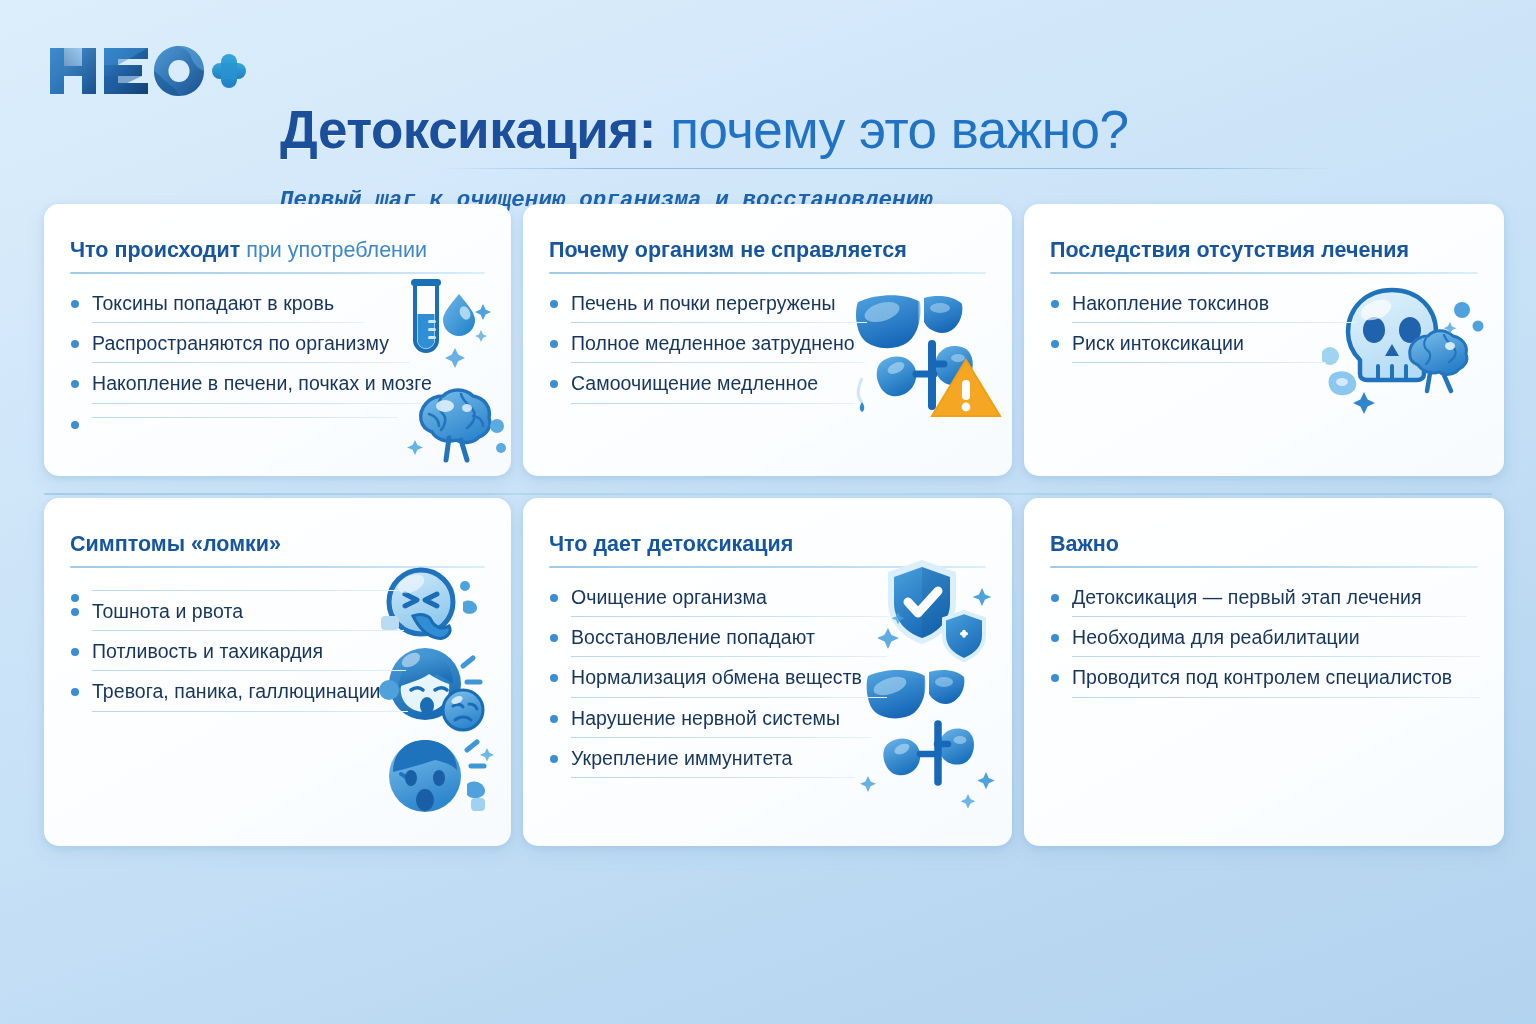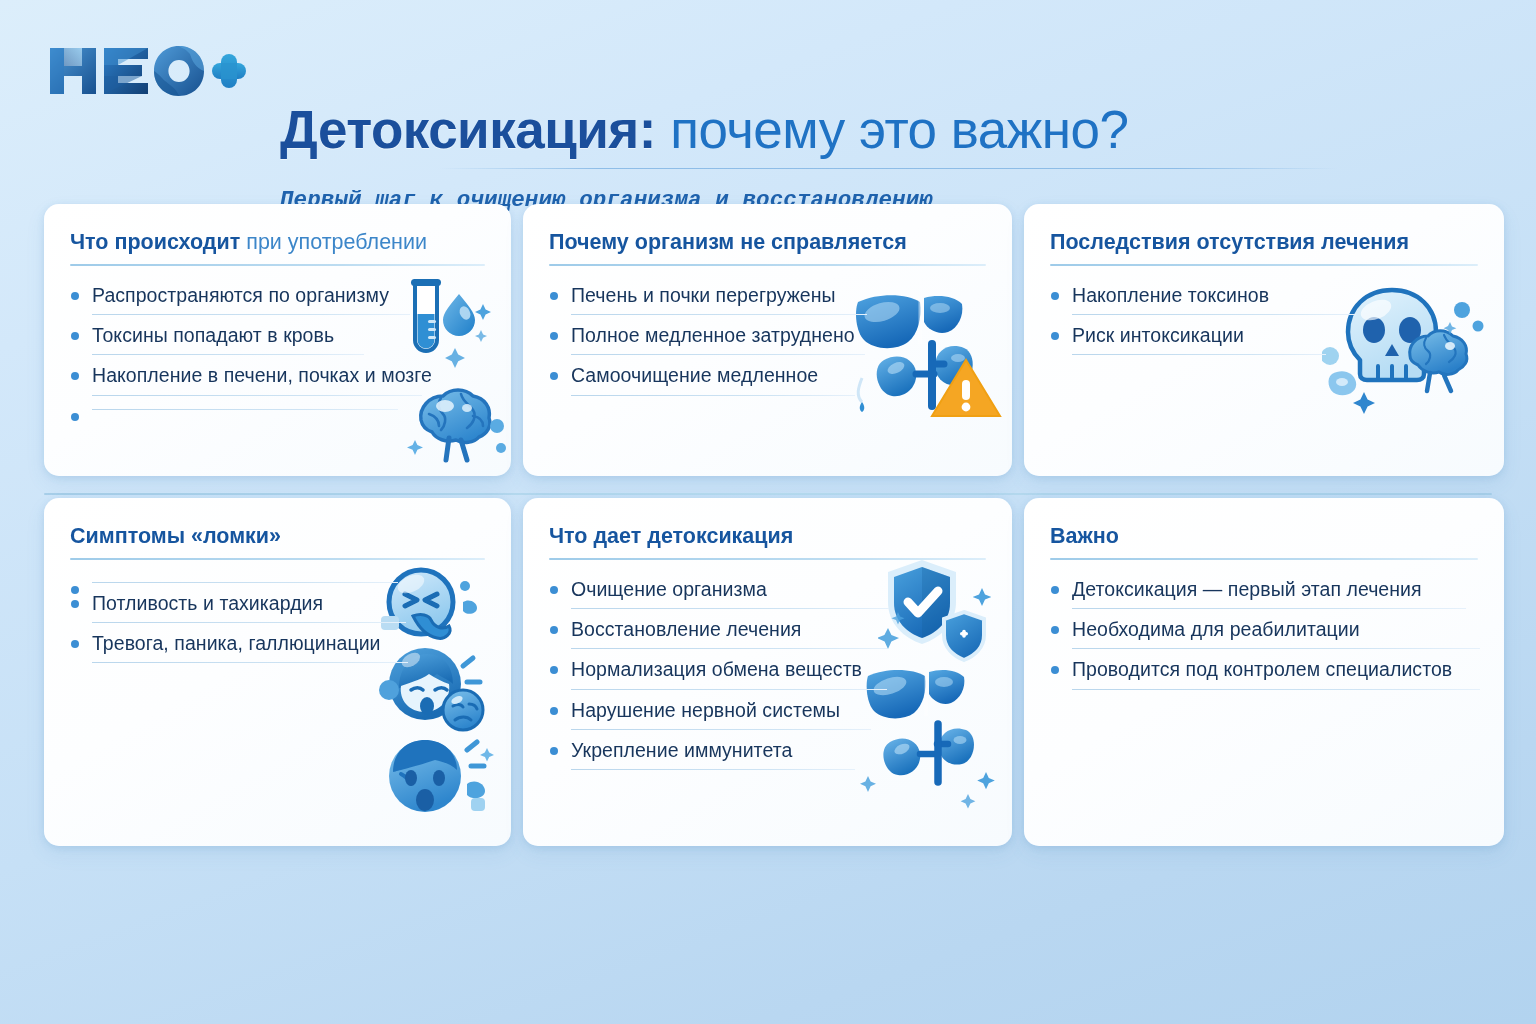--- a/index.html
+++ b/index.html
@@ -62,21 +62,21 @@
     background: linear-gradient(90deg, #a8cfe9 0%, #b9dcf0 50%, #a8cfe9 100%);
     border-radius: 2px;
   }
 
   
   .card {
     position: relative;
     background: linear-gradient(150deg, #ffffff 0%, #fdfeff 45%, #f7fbfe 100%);
     border-radius: 15px;
     box-shadow: 0 2px 7px rgba(70,130,185,.16), 0 8px 20px rgba(70,130,185,.09);
-    padding: 26px 26px 22px 26px;
+    padding: 34px 26px 22px 26px;
     overflow: hidden;
   }
   .card.r1 { height: 272px; }
   .card.r2 { height: 348px; }
 
   .card-title {
     font-size: 21.5px; line-height: 1.15; white-space: nowrap;
   }
   .card-title .h-bold { font-weight: 700; color: #16559f; }
   .card-title .h-reg { font-weight: 400; color: #3c86c9; }
@@ -229,22 +229,22 @@
           <path d="M48 62l-3 22M60 64l6 20" stroke="#2474bd" stroke-width="5" stroke-linecap="round" fill="none"></path>
           <g fill="#5aabe2">
               <circle cx="96" cy="50" r="7"></circle>
               <circle cx="100" cy="72" r="5"></circle>
             </g>
           <path d="M14 64l2.4 5L22 71.6l-5.6 2.2L14 79l-2.4-5.2L6 71.6 11.6 69z" fill="#64b2e6"></path>
         </svg>
       </div>
 
       <div class="bullets">
+        <div class="bullet"><span class="dot"></span><span class="btxt">Токсины попадают в кровь</span><span class="uline" style="width:272px"></span></div>
         <div class="bullet"><span class="dot"></span><span class="btxt">Распространяются по организму</span><span class="uline" style="width:318px"></span></div>
-        <div class="bullet"><span class="dot"></span><span class="btxt">Токсины попадают в кровь</span><span class="uline" style="width:272px"></span></div>
         <div class="bullet"><span class="dot"></span><span class="btxt">Накопление в печени, почках и мозге</span><span class="uline" style="width:330px"></span></div>
         <div class="bullet"><span class="dot"></span><span class="uline" style="width:306px"></span></div>
       </div>
     </div>
 
     <div class="card r1">
       <div class="card-title"><span class="h-bold">Почему организм не справляется</span></div>
       <div class="card-rule"></div>
 
       <div class="icon-layer ic-c2-organ">
@@ -415,20 +415,21 @@
               </g>
             <path d="M90 52c8-6 18 0 18 7s-12 10-18 4z" fill="#4ea3de"></path>
             <rect x="94" y="66" width="14" height="13" rx="4" fill="#9fd2f1"></rect>
             <path d="M110 16l2.2 4.6L117 23l-4.8 2-2.2 4.6-2-4.6L103 23l4.8-2.4z" fill="#6fb8e8"></path>
           </g>
         </svg>
       </div>
 
       <div class="bullets">
         <div class="bullet"><span class="dot"></span><span class="uline" style="width:306px"></span></div>
+        <div class="bullet"><span class="dot"></span><span class="btxt">Тошнота и рвота</span><span class="uline" style="width:312px"></span></div>
         <div class="bullet"><span class="dot"></span><span class="btxt">Потливость и тахикардия</span><span class="uline" style="width:314px"></span></div>
         <div class="bullet"><span class="dot"></span><span class="btxt">Тревога, паника, галлюцинации</span><span class="uline" style="width:316px"></span></div>
       </div>
     </div>
 
     <div class="card r2">
       <div class="card-title"><span class="h-bold">Что дает детоксикация</span></div>
       <div class="card-rule"></div>
 
       <div class="icon-layer ic-c5-shield">
@@ -486,21 +487,21 @@
           <g fill="#4ea3de">
             <path d="M126 112l2.8 6 6 2.6-6 2.6-2.8 6-2.8-6-6-2.6 6-2.6z"></path>
             <path d="M8 116l2.6 5.4 5.4 2.4-5.4 2.4L8 132l-2.6-5.8L0 123.8l5.4-2.4z" opacity=".85"></path>
             <path d="M108 134l2.4 5 5 2.2-5 2.2-2.4 5-2.4-5-5-2.2 5-2.2z" opacity=".8"></path>
           </g>
         </svg>
       </div>
 
       <div class="bullets">
         <div class="bullet"><span class="dot"></span><span class="btxt">Очищение организма</span><span class="uline" style="width:318px"></span></div>
-        <div class="bullet"><span class="dot"></span><span class="btxt">Восстановление лечения</span><span class="uline" style="width:316px"></span></div>
+        <div class="bullet"><span class="dot"></span><span class="btxt">Восстановление попадают</span><span class="uline" style="width:316px"></span></div>
         <div class="bullet"><span class="dot"></span><span class="btxt">Нормализация обмена веществ</span><span class="uline" style="width:316px"></span></div>
         <div class="bullet"><span class="dot"></span><span class="btxt">Нарушение нервной системы</span><span class="uline" style="width:300px"></span></div>
         <div class="bullet"><span class="dot"></span><span class="btxt">Укрепление иммунитета</span><span class="uline" style="width:284px"></span></div>
       </div>
     </div>
 
     <div class="card r2">
       <div class="card-title"><span class="h-bold">Важно</span></div>
       <div class="card-rule"></div>
 

